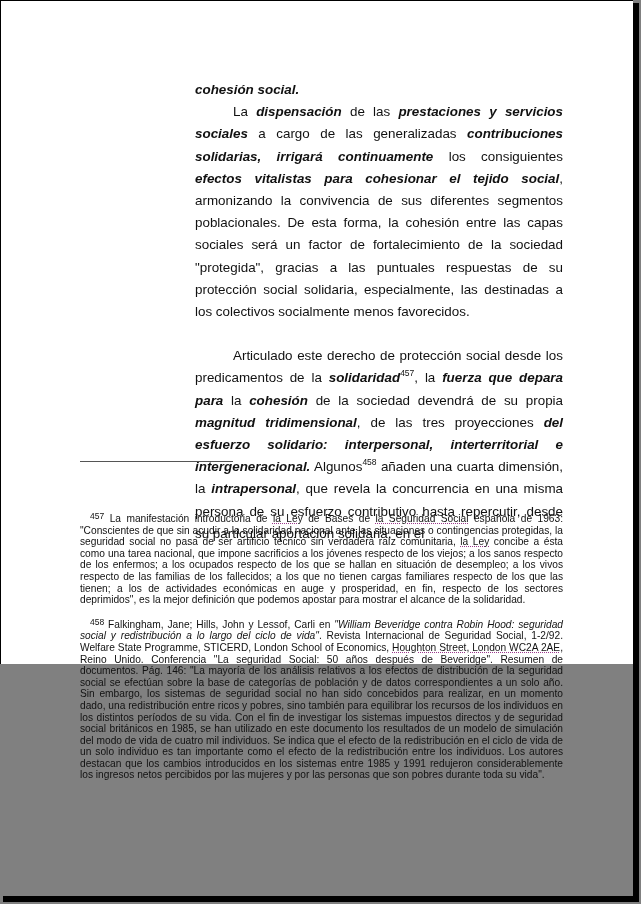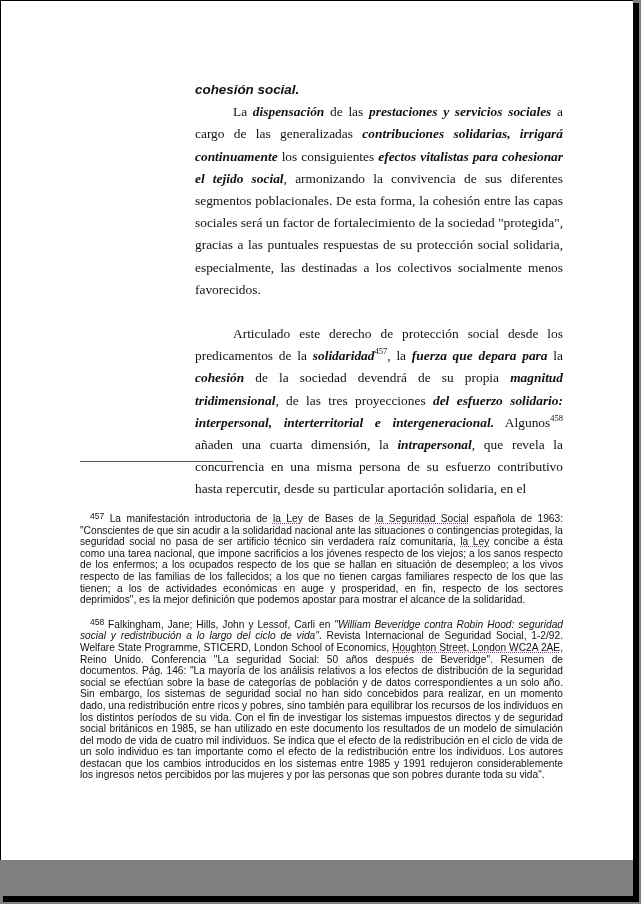--- a/index.html
+++ b/index.html
@@ -1,30 +1,30 @@
 <!DOCTYPE html>
 <html><head>
 <meta charset="utf-8">
 <style>
   html, body { margin:0; padding:0; }
   body { width:641px; height:904px; background:#808080; position:relative; overflow:hidden; }
   .page {
-    position:absolute; left:0; top:0; width:633px; height:860px;
+    position:absolute; left:0; top:0; width:633px; height:664px;
     background:#ffffff; border-left:1px solid #000; border-top:1px solid #000;
     box-sizing:border-box;
   }
   .shadow-r { position:absolute; left:633px; top:3px; width:6px; height:899px; background:#000; }
   .shadow-b { position:absolute; left:3px; top:896px; width:636px; height:6px; background:#000; }
   .body-text {
     position:absolute; left:194px; top:78px; width:368px;
     font-family:"Liberation Sans", sans-serif; font-size:13.4px; line-height:22.2px;
     color:#111; text-align:justify;
   }
   .body-text p { margin:0; }
-  .indent { text-indent:38px;font-family:Liberation Serif, serif; }
+  .indent { text-indent:38px; }
   .gap { height:22px; }
   .bi { font-weight:bold; font-style:italic; }
   sup { font-size:8.5px; line-height:0; vertical-align:6px; }
   .fn-rule { position:absolute; left:79px; top:460px; width:153px; height:0; border-top:1px solid #555; }
   .footnotes {
     position:absolute; left:79px; top:464px; width:483px;
     font-family:"Liberation Sans", sans-serif; font-size:10.2px; line-height:11.6px;
     color:#111; text-align:justify;margin-top:48px;
   }
   .footnotes p { margin:0; text-indent:10px; }

